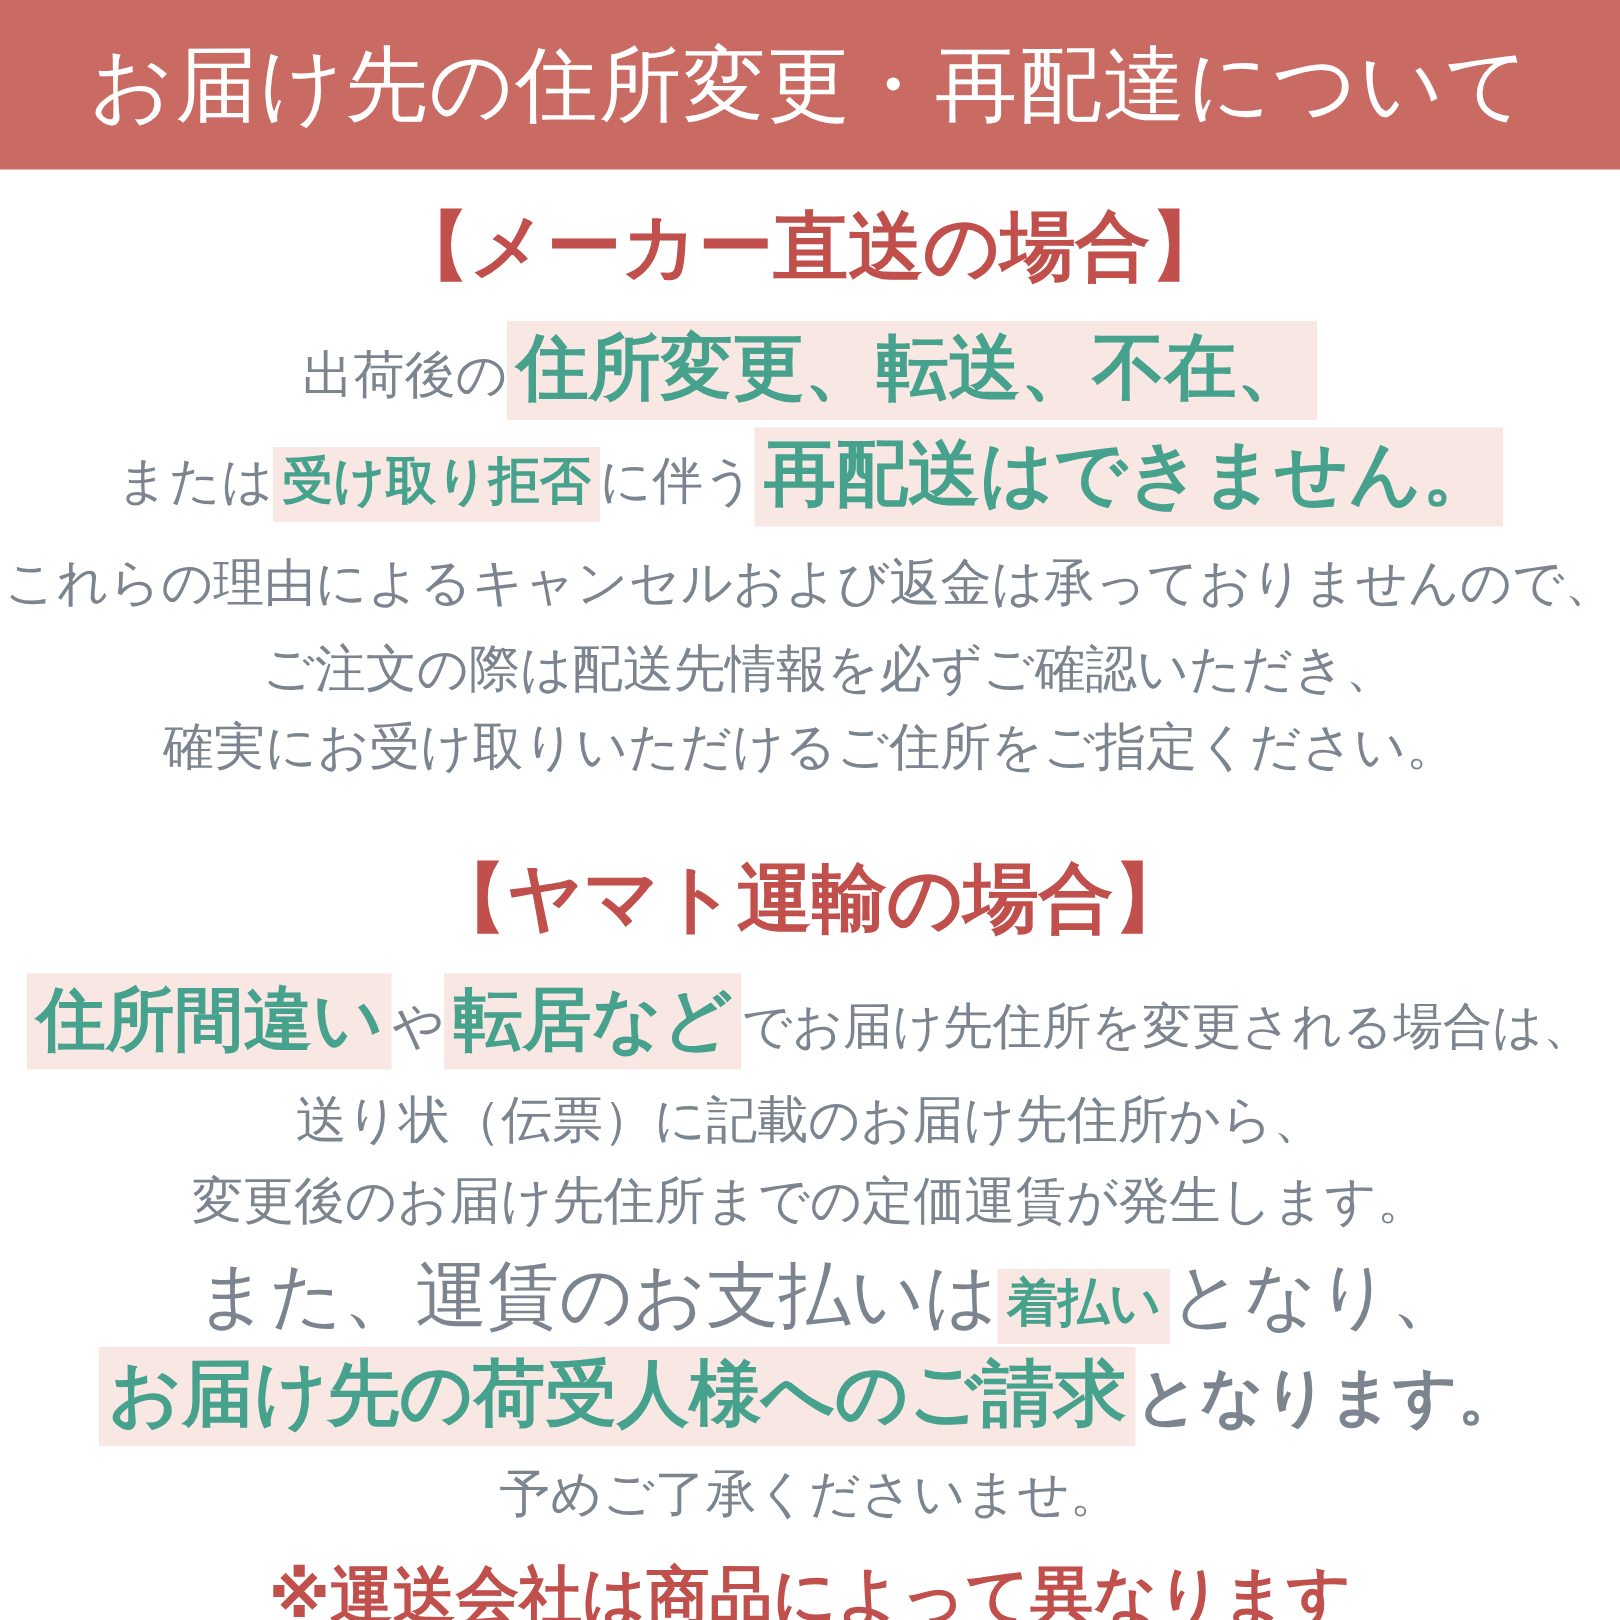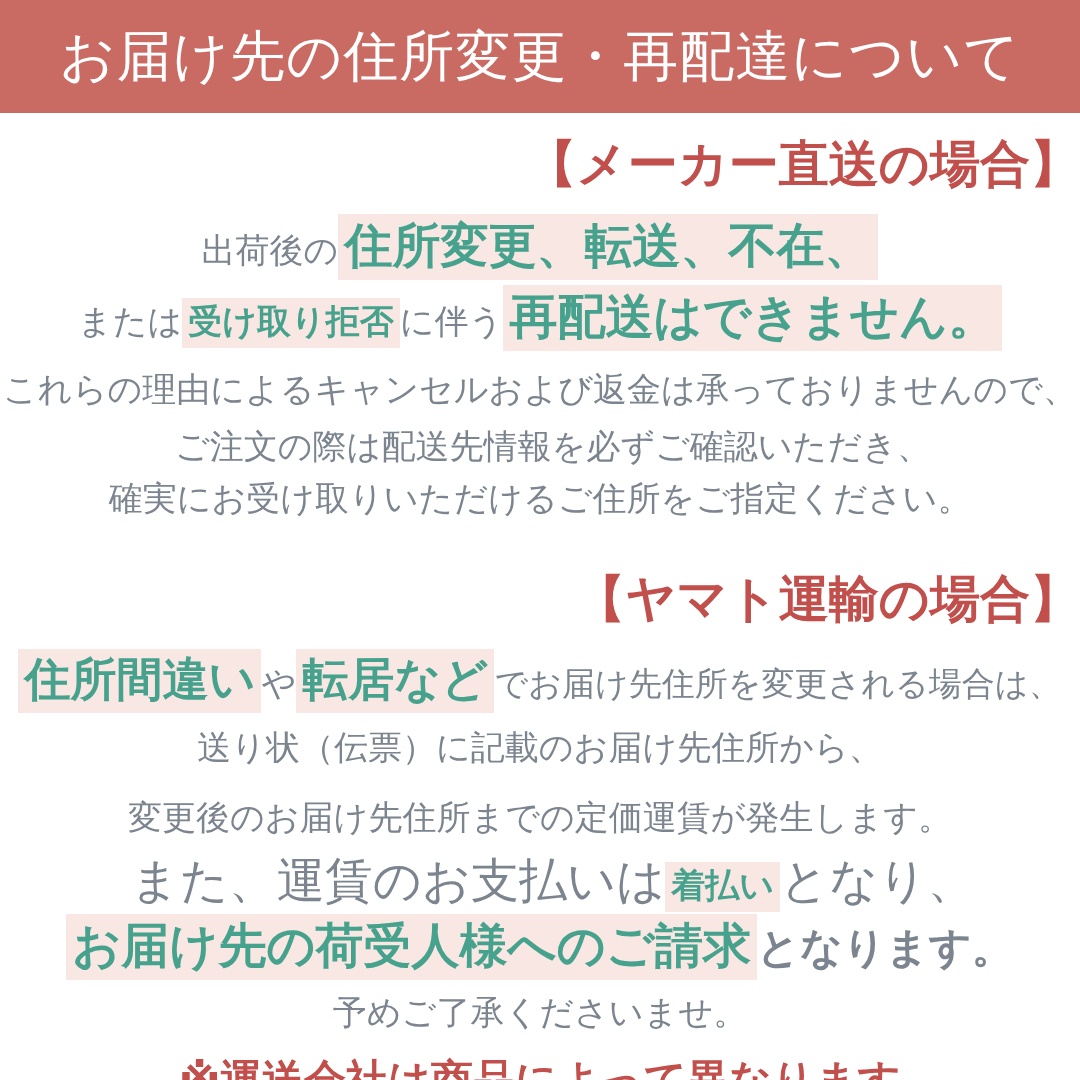--- a/index.html
+++ b/index.html
@@ -24,21 +24,21 @@
     margin: 0;
     color: #ffffff;
     font-size: 55px;
     font-weight: normal;
     letter-spacing: 1px;
     white-space: nowrap;
   }
   
   .section-heading {
     margin: 0;
-    text-align: right;
+    text-align: center;
     color: #c14f4b;
     font-size: 50px;
     font-weight: bold;
     white-space: nowrap;
   }
   .heading-maker  { margin-top: 18px; }
   .heading-yamato { margin-top: 46px; }
   
   .line {
     margin: 0;
@@ -67,21 +67,21 @@
     color: #7c858f;
     font-size: 34px;
     line-height: 1.25;
     white-space: nowrap;
   }
   .mt24 { margin-top: 24px; }
   .mt20 { margin-top: 20px; }
   .mt18 { margin-top: 18px; }
   .mt16 { margin-top: 16px; }
   .mt14 { margin-top: 14px; padding-left: 26px; }
-  .mt12 { margin-top: 28px; }
+  .mt12 { margin-top: 12px; }
   .mt10 { margin-top: 10px; }
   
   .note {
     margin: 18px 0 0 0;
     text-align: center;
     color: #c14f4b;
     font-size: 42px;
     font-weight: 600;
     white-space: nowrap;
   }

